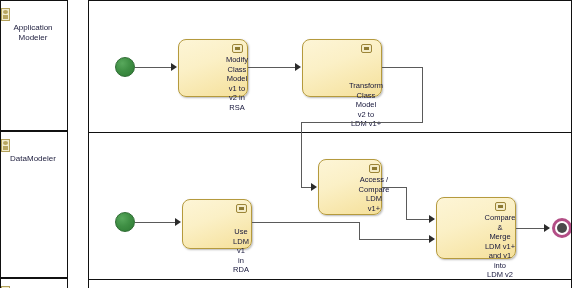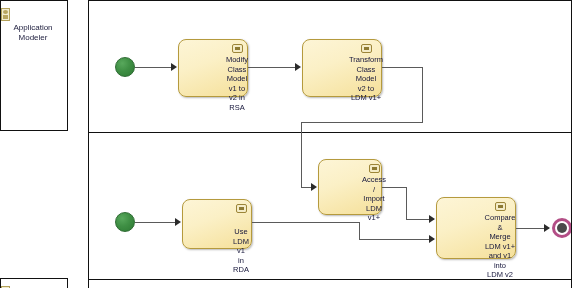--- a/index.html
+++ b/index.html
@@ -183,20 +183,28 @@
 
   <div class="lane-col" style="left:0px; top:0px; width:68px; height:131px;">
     <div class="lane-icon">
       <div class="ico-body"></div>
       <div class="ico-head"></div>
       <div class="ico-torso"></div>
     </div>
     <div class="lane-label">Application Modeler</div>
   </div>
 
+  <div class="lane-col" style="left:0px; top:131px; width:68px; height:147px;">
+    <div class="lane-icon">
+      <div class="ico-body"></div>
+      <div class="ico-head"></div>
+      <div class="ico-torso"></div>
+    </div>
+    <div class="lane-label">DataModeler</div>
+  </div>
 
   <div class="lane-col" style="left:0px; top:278px; width:68px; height:20px;">
     <div class="lane-icon">
       <div class="ico-body"></div>
 
     </div>
     <div class="lane-label"></div>
   </div>
 
   <div class="pool" style="left:88px; top:0px; width:484px; height:290px;">
@@ -214,42 +222,42 @@
           <div class="inner"></div>
         </div>
       <div class="task-label">Modify Class
 Model v1 to
 v2 in RSA</div>
     </div>
 
     <div class="conn-h" style="left:159px; top:66px; width:50px;"></div>
     <div class="arrow-r" style="left:206px; top:62px;"></div>
 
-    <div class="task" style="left:213px; top:38px; width:80px; height:58px;">
+    <div class="task" style="left:213px; top:38px; width:80px; height:58px;gap:26px;">
       <div class="task-icon">
           <div class="inner"></div>
         </div>
       <div class="task-label">Transform
 Class Model
 v2 to LDM v1+</div>
     </div>
 
     <div class="conn-h" style="left:293px; top:66px; width:41px;"></div>
     <div class="conn-v" style="left:333px; top:66px; height:56px;"></div>
     <div class="conn-h" style="left:212px; top:121px; width:122px;"></div>
     <div class="conn-v" style="left:212px; top:121px; height:65px;"></div>
     <div class="conn-h" style="left:212px; top:186px; width:14px;"></div>
     <div class="arrow-r" style="left:222px; top:182px;"></div>
 
     <div class="task" style="left:229px; top:158px; width:64px; height:56px;">
       <div class="task-icon">
           <div class="inner"></div>
         </div>
       <div class="task-label">Access /
-Import LDM
+Compare LDM
 v1+</div>
     </div>
 
     <div class="start-event" style="left:26px; top:211px;"></div>
 
     <div class="conn-h" style="left:46px; top:221px; width:42px;"></div>
     <div class="arrow-r" style="left:86px; top:217px;"></div>
 
     <div class="task" style="left:93px; top:198px; width:70px; height:50px;gap:12px;">
       <div class="task-icon">

